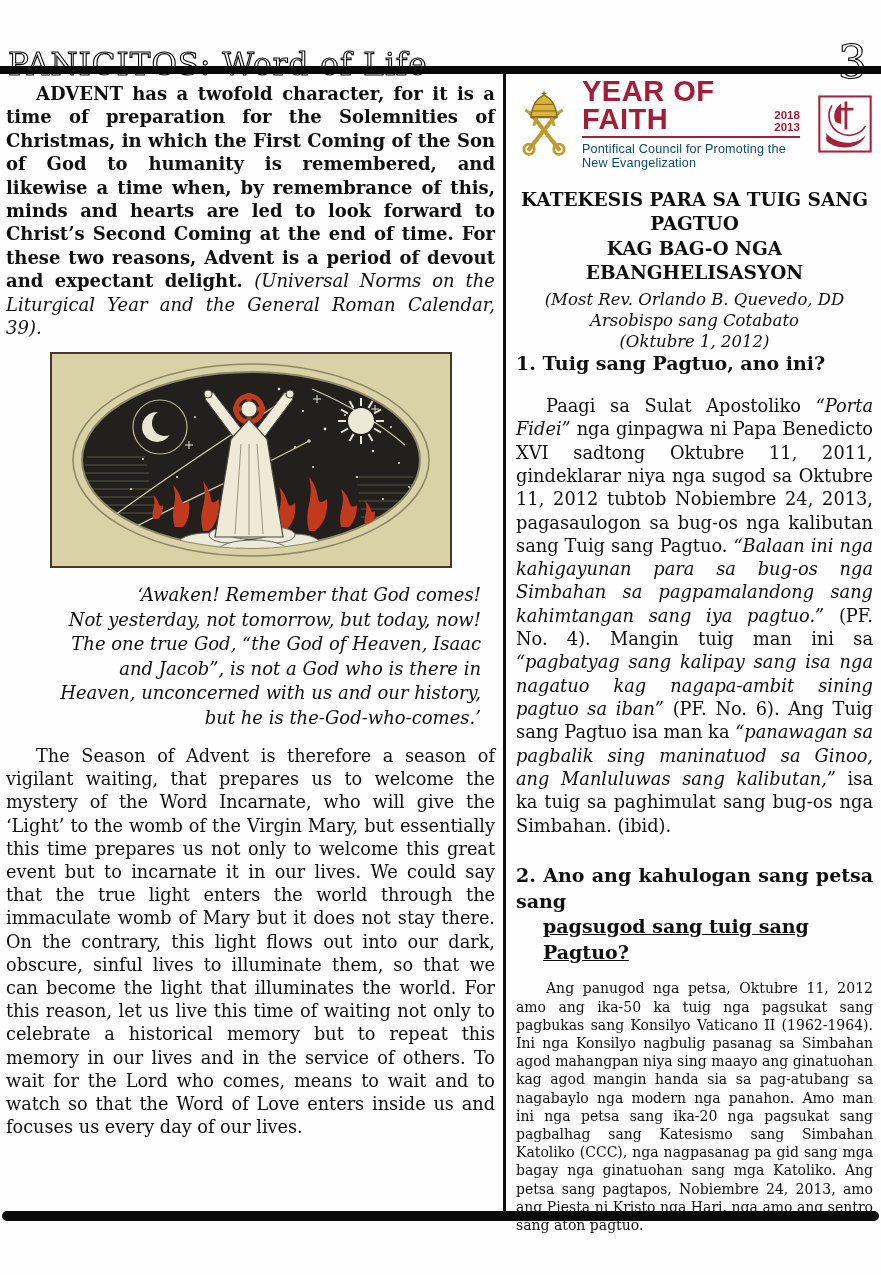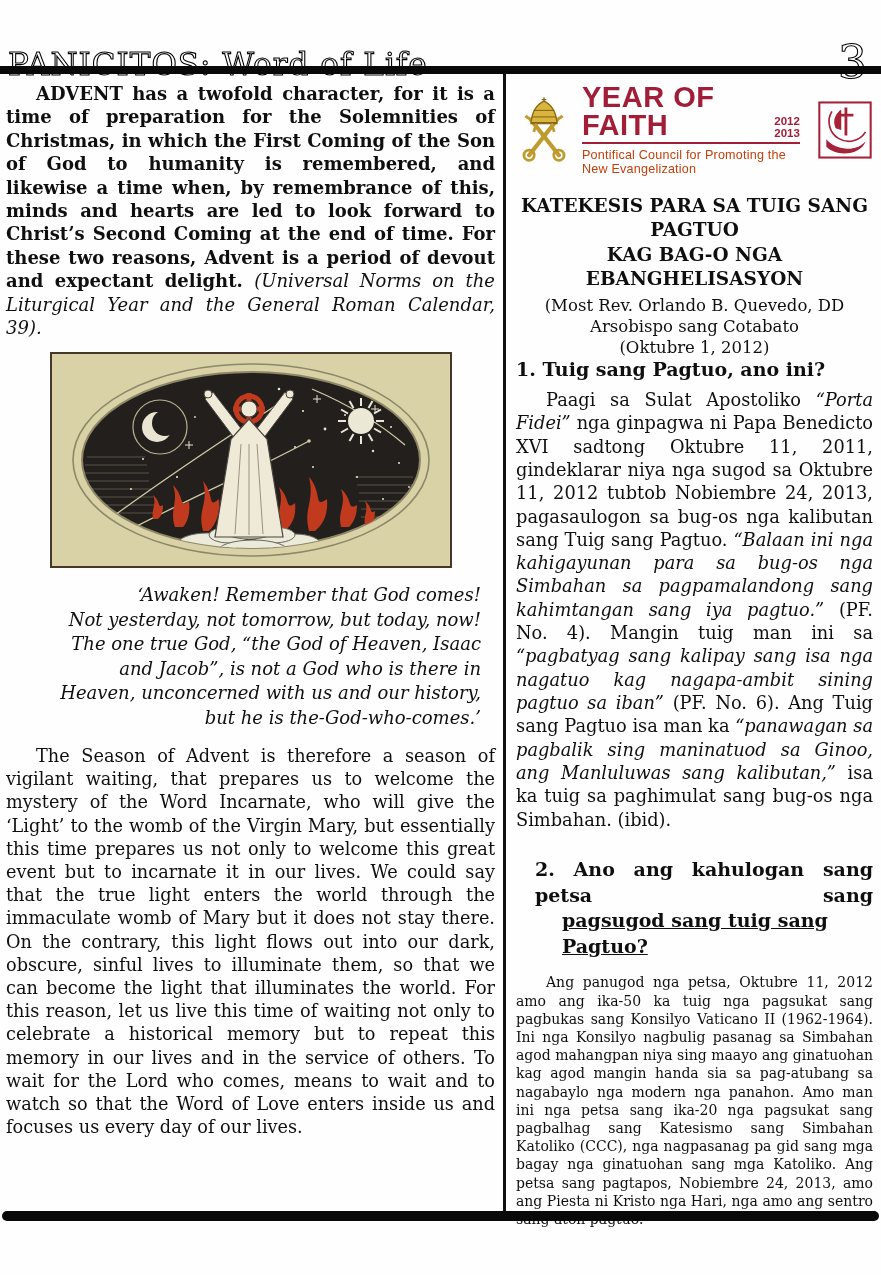--- a/index.html
+++ b/index.html
@@ -23,47 +23,47 @@
   @supports (-webkit-text-stroke: 1px black) {
     .masthead, .pagenum { color:#fff; -webkit-text-stroke:1.1px #000; }
   }
   .rule-top { position:absolute; top:66px; left:0; right:0; height:8px; background:#090909; }
   .rule-bottom { position:absolute; top:1211px; left:2px; right:2px; height:10px; background:#090909; border-radius:5px; }
 
   
   .content { position:absolute; top:74px; left:0; right:0; height:1137px; display:flex; }
   .col-left  { width:503px; padding:8px 8px 0 6px; }
   .divider   { width:3px; background:#101010; }
-  .col-right { flex:1; padding:18px 8px 0 10px; }
+  .col-right { flex:1; padding:12px 8px 0 10px; }
 
   
   .p-advent { font-size:18px; font-weight:bold; line-height:1.3; text-align:justify; text-indent:30px; }
   .p-advent .citation { font-weight:normal; font-style:italic; }
   .illustration-box {
     width:402px; margin:13px auto 0; background:#d8d2a6;
     border:2px solid #46372a; padding:5px; line-height:0;
   }
   .quote { margin:15px 14px 0; font-style:italic; font-size:18px; line-height:1.36; text-align:right; }
   .p-season { margin-top:15px; font-size:17.7px; line-height:1.31; text-align:justify; text-indent:30px; }
 
   
   .banner { display:flex; align-items:center; justify-content:space-between; height:72px; margin-top:2px; }
   .banner-center { flex:1; padding:0 8px 0 10px; font-family:"Liberation Sans","DejaVu Sans",sans-serif; }
   .yof-row { display:flex; align-items:flex-end; border-bottom:2px solid #a21d37; padding-bottom:3px; width:96%; }
   .yof-title { font-size:29px; font-weight:bold; color:#a21d37; letter-spacing:0.5px; line-height:0.95; }
   .yof-years { margin-left:4px; font-size:11.5px; font-weight:bold; color:#a21d37; line-height:1.0; }
-  .yof-sub { margin-top:4px; font-size:12.6px; color:#c2410c; letter-spacing:0.2px; }
+  .yof-sub { margin-top:4px; font-size:12.6px; color:#0c4a6e; letter-spacing:0.2px; }
 
   
   .r-title { margin-top:28px; text-align:center; font-weight:bold; font-size:18.5px; line-height:1.32; }
-  .r-byline { margin-top:3px; text-align:center; font-size:16.5px; line-height:1.28; }
+  .r-byline { margin-top:3px; text-align:center; font-style:italic; font-size:16.5px; line-height:1.28; }
   .r-h1 { font-weight:bold; font-size:19px; }
-  .r-p1 { margin-top:8px; font-size:17.8px; line-height:1.31; text-align:justify; text-indent:30px; }
+  .r-p1 { margin-top:20px; font-size:17.8px; line-height:1.31; text-align:justify; text-indent:30px; }
   .r-p1 .it { font-style:italic; }
-  .r-h2 { margin-top:26px; font-weight:bold; font-size:19px; line-height:1.35;margin-left:19px; }
+  .r-h2 { margin-top:26px; font-weight:bold; font-size:19px; line-height:1.35; }
   .r-h2 .l1 { text-align:justify; text-align-last:justify; }
   .r-h2 .l2 { padding-left:27px;text-decoration:underline; }
   .r-p2 { margin-top:14px; font-size:14px; line-height:1.3; text-align:justify; text-indent:30px; }
 </style>
 </head>
 <body>
 
 <div class="page">
 
   <div class="header">
@@ -242,21 +242,21 @@
           <g stroke="#c19a2e" stroke-width="3">
               <path d="M22,28 l-3,9"></path>
               <path d="M38,28 l3,9"></path>
             </g>
         </svg>
 
         <div class="banner-center">
           <div class="yof-row">
             <span class="yof-title">YEAR OF FAITH</span>
             <span class="yof-years">
-              <span>2012</span><br>
+              <span>2018</span><br>
               <span>2013</span>
             </span>
           </div>
           <div class="yof-sub">Pontifical Council for Promoting the New Evangelization</div>
         </div>
 
         <svg width="56" height="60" viewBox="0 0 60 64">
           <rect x="2.5" y="2.5" width="55" height="59" fill="#ffffff" stroke="#a52238" stroke-width="2.2"></rect>
           <path d="M16,12 A21,21 0 1 0 52,34" stroke="#a52238" stroke-width="1.8" fill="none"></path>
           <path d="M31,8 V38 M23,16 H39" stroke="#a52238" stroke-width="3" fill="none"></path>

